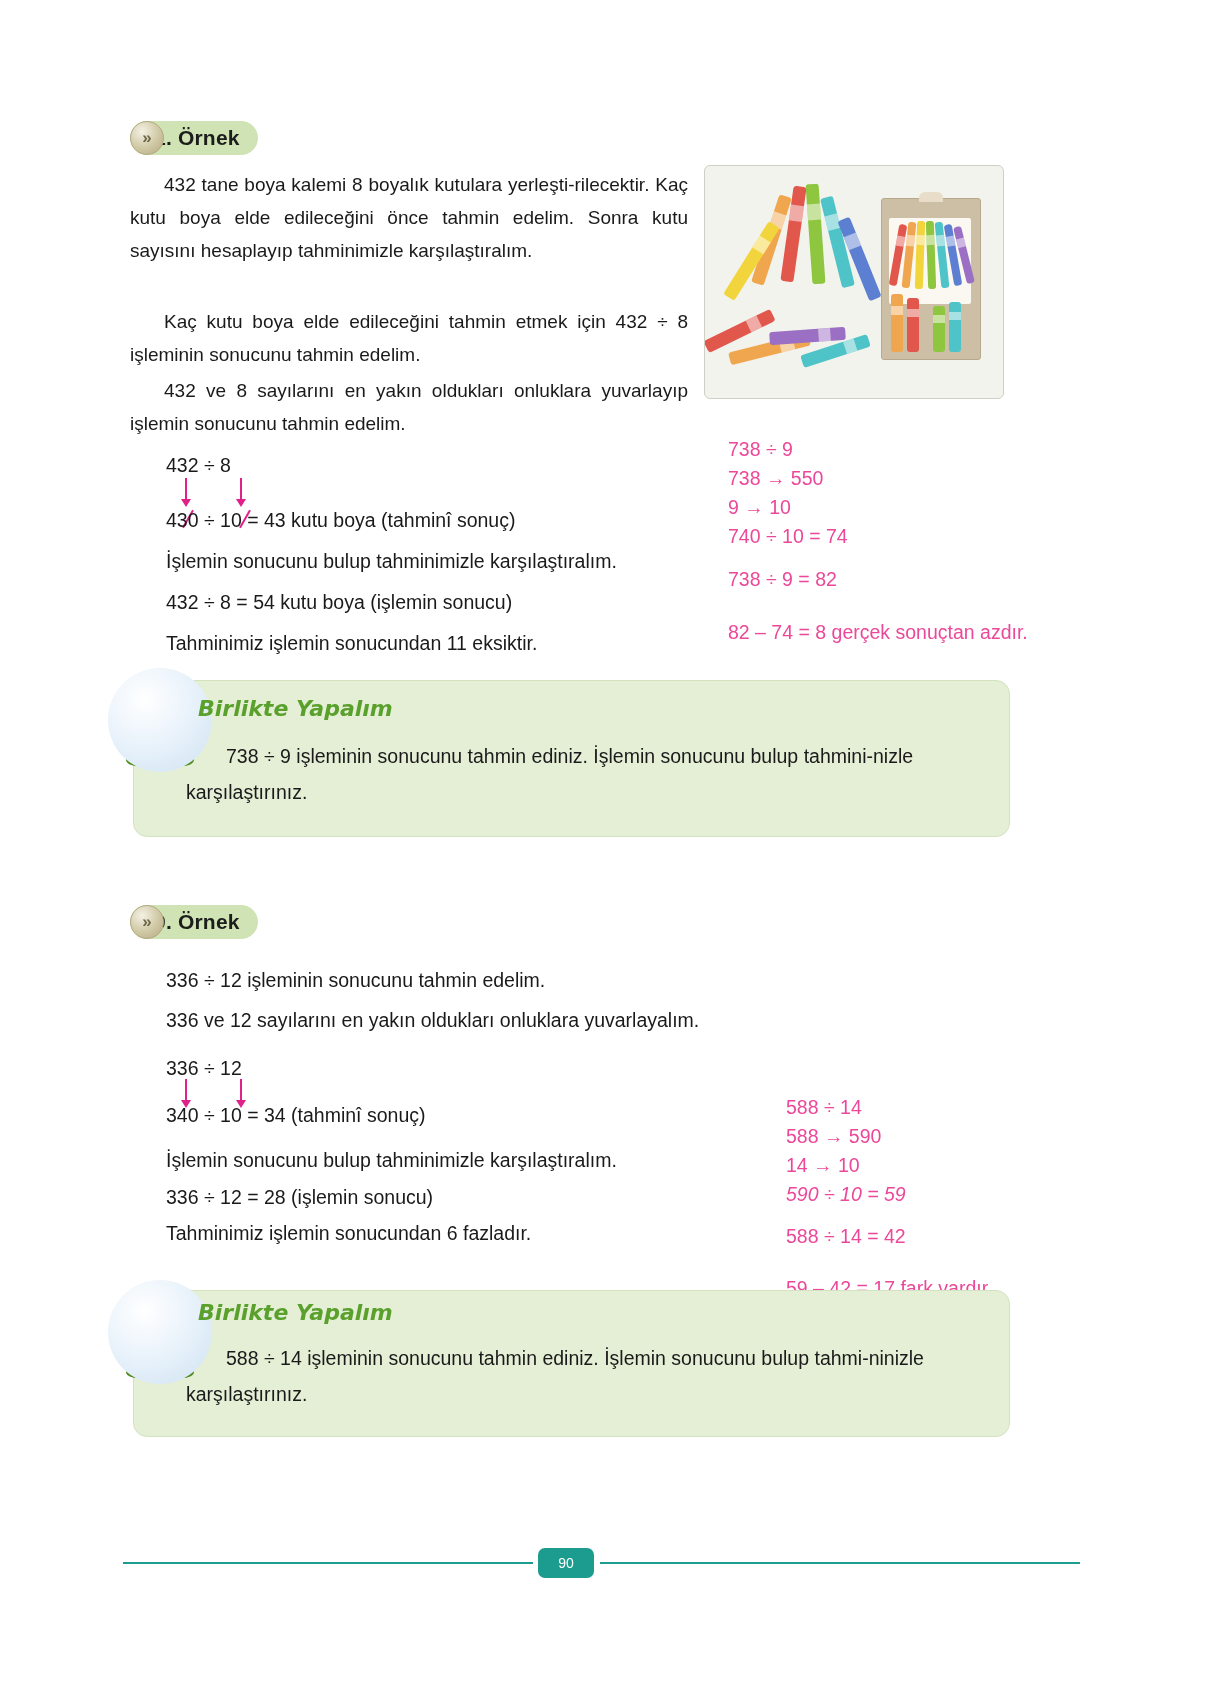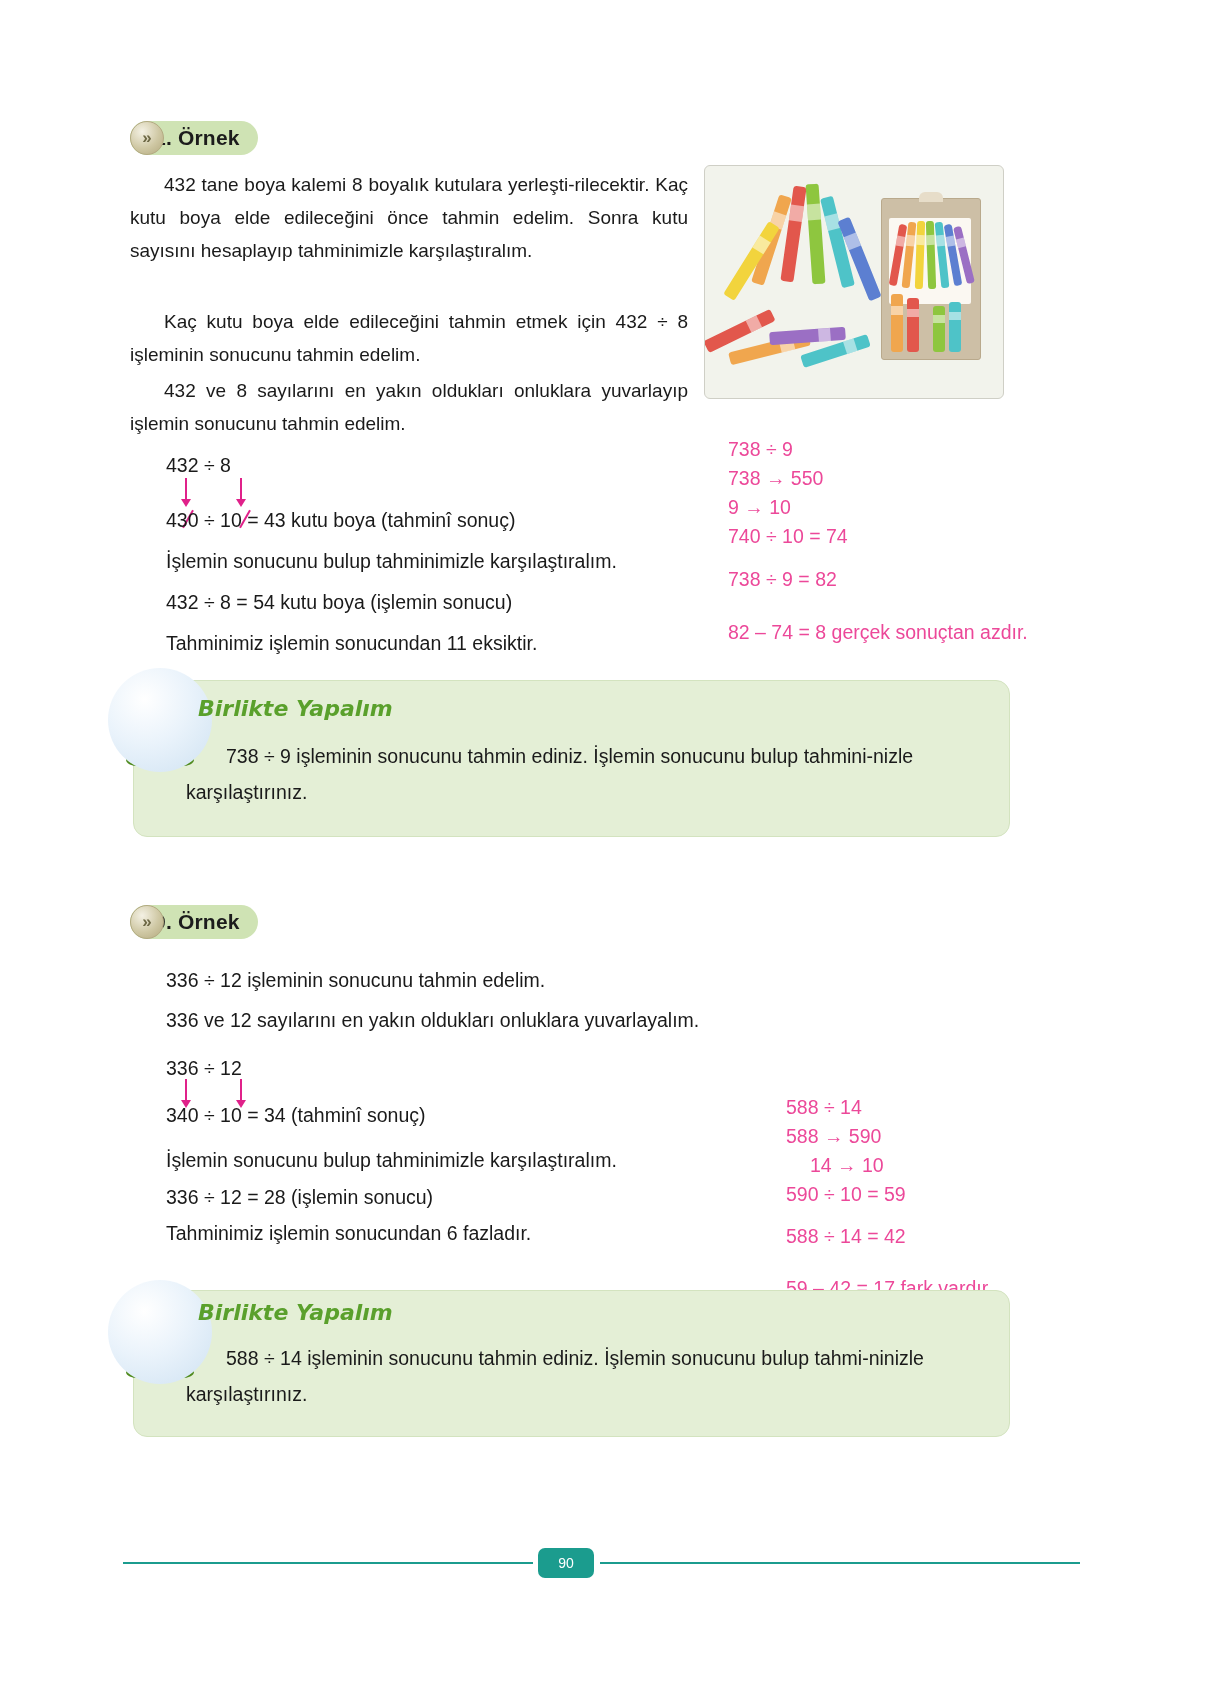--- a/index.html
+++ b/index.html
@@ -298,22 +298,22 @@
   <div class="arrow" style="left:185px; top:1079px; height:22px;"></div>
   <div class="arrow" style="left:240px; top:1079px; height:22px;"></div>
 
   <div class="line" style="left:166px; top:1100px;">340 ÷ 10 = 34 (tahminî sonuç)</div>
   <div class="line" style="left:166px; top:1145px;">İşlemin sonucunu bulup tahminimizle karşılaştıralım.</div>
   <div class="line" style="left:166px; top:1182px;">336 ÷ 12 = 28 (işlemin sonucu)</div>
   <div class="line" style="left:166px; top:1218px;">Tahminimiz işlemin sonucundan 6 fazladır.</div>
 
   <div class="redcalc" style="left:786px; top:1093px;">588 ÷ 14</div>
   <div class="redcalc" style="left:786px; top:1122px;">588 → 590</div>
-  <div class="redcalc" style="left:786px; top:1151px;margin-left:24px;">14 → 10</div>
-  <div class="redcalc" style="left:786px; top:1180px;">590 ÷ 10 = 59</div>
+  <div class="redcalc" style="left:786px; top:1151px;">14 → 10</div>
+  <div class="redcalc" style="left:786px; top:1180px;font-style:italic;">590 ÷ 10 = 59</div>
   <div class="redcalc" style="left:786px; top:1222px;">588 ÷ 14 = 42</div>
   <div class="redcalc" style="left:786px; top:1274px;">59 – 42 = 17 fark vardır.</div>
 
   <div class="together" style="left:133px; top:1290px; width:875px; height:145px;"></div>
   <div class="frog-wrap" style="left:108px; top:1280px;">
     <div class="frog-bg"></div>
     <svg width="104" height="104" viewBox="0 0 104 104">
       <ellipse cx="52" cy="70" rx="27" ry="23" fill="#8cc63f" stroke="#4f8a1e" stroke-width="2"></ellipse>
       <ellipse cx="52" cy="75" rx="16" ry="13" fill="#d8ebb0"></ellipse>
       <circle cx="40" cy="44" r="13" fill="#8cc63f" stroke="#4f8a1e" stroke-width="2"></circle>

